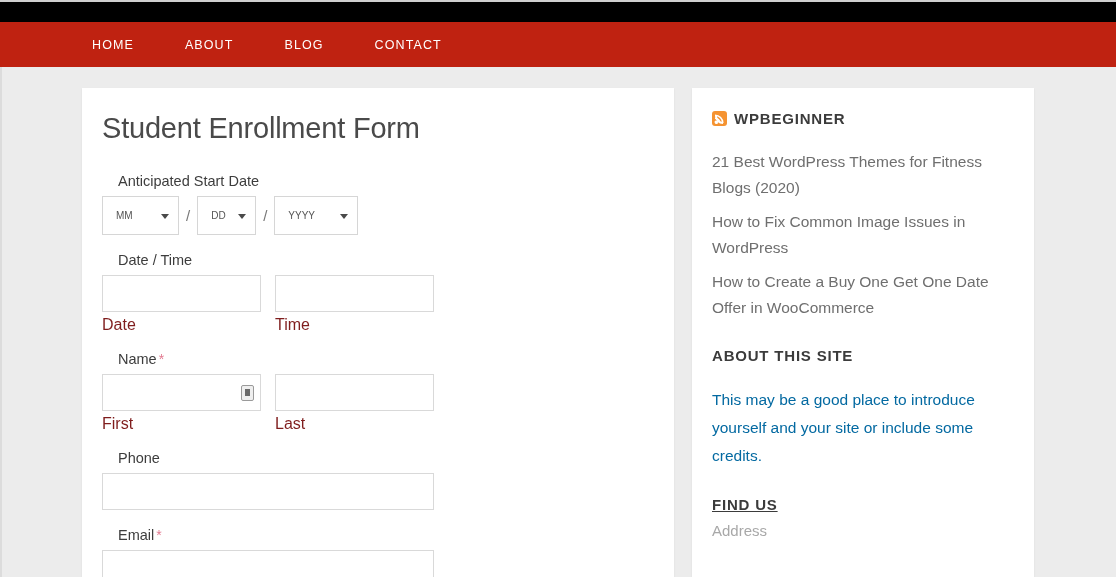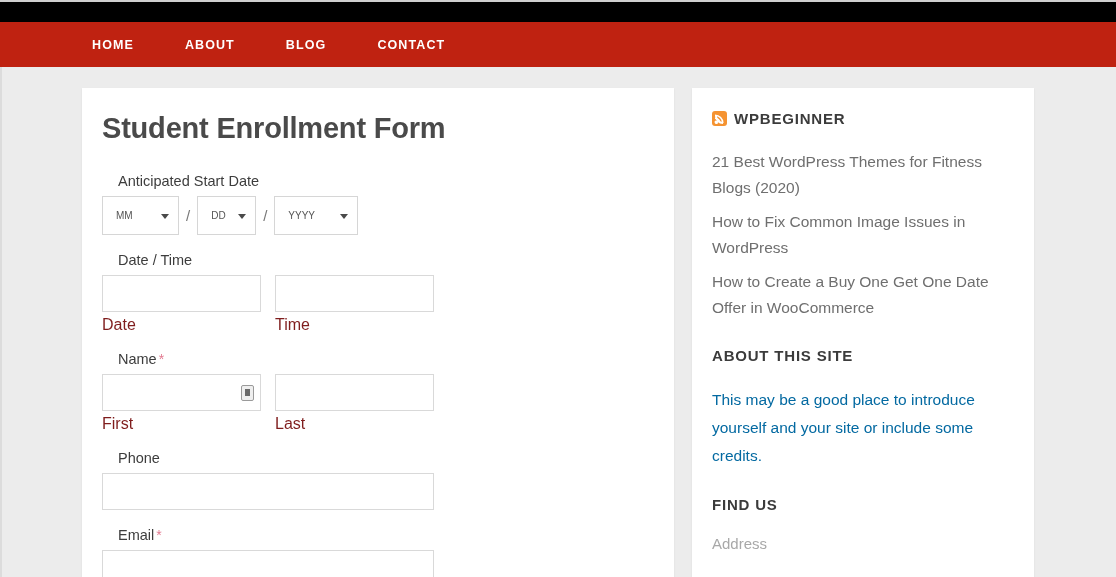--- a/index.html
+++ b/index.html
@@ -30,21 +30,21 @@
     position: absolute; left: 0; top: 22px;
     width: 1116px; height: 45px;
     background: #bf2211;
     display: flex;
     align-items: center;
     padding-left: 92px;
   }
   .nav-item {
     color: #ffffff;
     font-size: 12.5px;
-    font-weight: bold;
+    font-weight: normal;
     letter-spacing: 1.1px;
     margin-right: 51px;
     text-decoration: none;
     white-space: nowrap;
     cursor: pointer;
   }
 
   
   .content {
     position: absolute; left: 0; top: 67px;
@@ -59,21 +59,21 @@
     left: 80px; top: 21px;
     width: 592px; height: 500px;
     background: #ffffff;
     box-shadow: 0 1px 2px rgba(0,0,0,0.07);
     padding: 24px 28px 0 20px;
     overflow: hidden;
   }
   .form-title {
     margin: 0 0 28px 0;
     font-size: 29px;
-    font-weight: bold;
+    font-weight: normal;
     color: #4a4a4a;
     letter-spacing: -0.2px;
   }
   .field-block { margin-bottom: 17px; }
   .field-label {
     font-size: 14.5px;
     color: #3d3d3d;
     margin-bottom: 7px;
     display: block;
     margin-left: 16px;
@@ -212,21 +212,21 @@
     text-decoration: none;
     margin-bottom: 8px;
     cursor: pointer;
   }
   .widget-body {
     font-size: 15.5px;
     line-height: 28px;
     color: #0369a1;
     margin: 0;
   }
-  .findus-title { margin-bottom: 22px; }
+  .findus-title { margin-bottom: 9px; text-decoration: underline; }
   .findus-sub {
     font-size: 15px;
     color: #a8a8a8;
   }
 </style>
 </head>
 <body>
 
 <div class="page">
 

